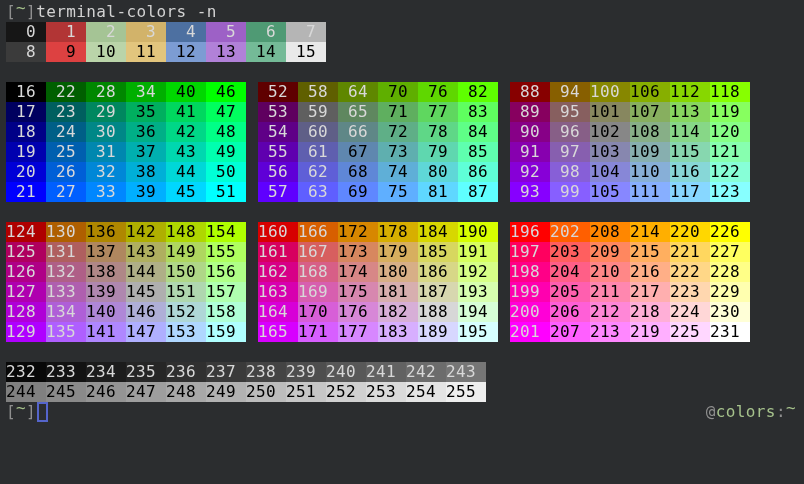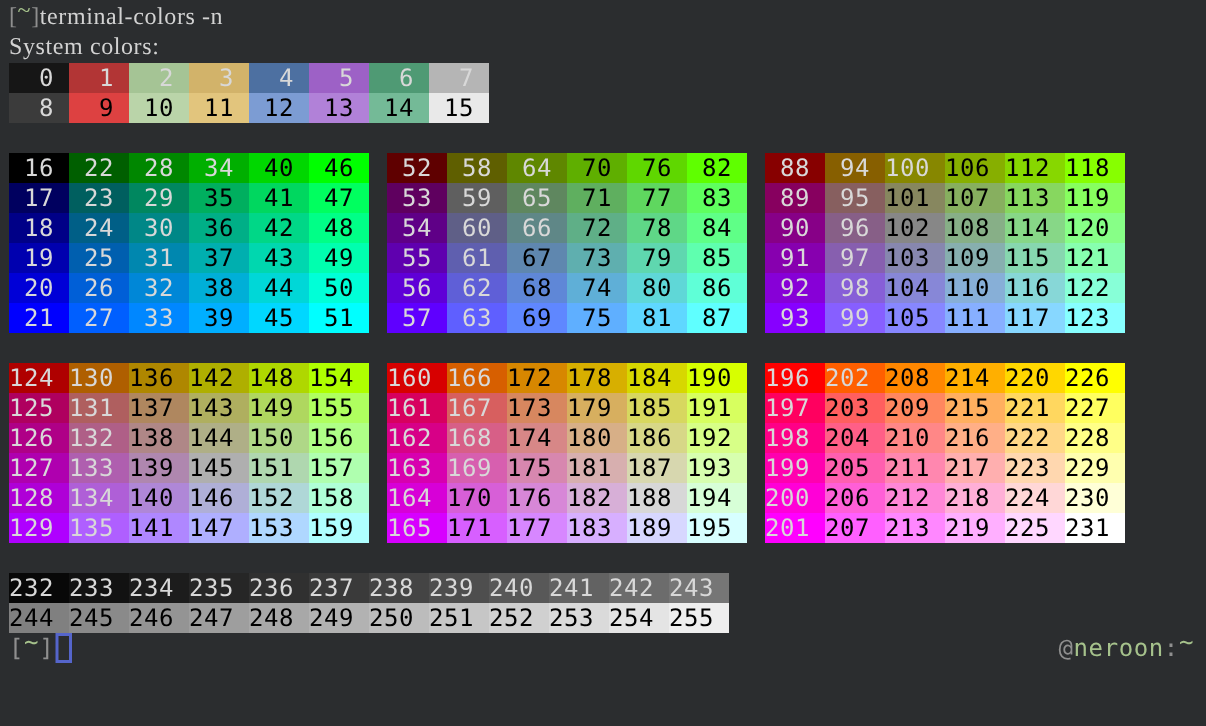--- a/index.html
+++ b/index.html
@@ -4,21 +4,21 @@
 <style>
   html,body{margin:0;padding:0;}
   body{
     width:804px;height:484px;overflow:hidden;
     background:#2b2d2f;
     font-family:"DejaVu Sans Mono","Liberation Mono",monospace;
     font-size:16px;line-height:20px;letter-spacing:0.4px;
     color:#d2d2d2;
   }
   .screen{position:relative;box-sizing:border-box;width:804px;height:484px;padding:2px 0 0 6px;}
-  .line{height:20px;white-space:pre;font-family:Liberation Serif, serif;}
+  .line{height:20px;white-space:pre;}
   .cell{
     display:inline-block;width:40px;height:20px;box-sizing:border-box;
     text-align:right;padding-right:10px;vertical-align:top;
   }
   .blocks{display:flex;gap:12px;}
   .grid-line{height:20px;white-space:nowrap;}
   .punct{color:#8f8f8f;}
   .greenfg{color:#a6c28c;}
   .tilde{position:relative;top:-4px;}
   .cursor{
@@ -27,21 +27,20 @@
   }
   .prompt-line{display:flex;justify-content:space-between;height:20px;padding-right:8px;}
 </style>
 </head>
 <body>
 
 <div class="screen">
 
   <div class="line"><span class="punct">[</span><span class="greenfg tilde">~</span><span class="punct">]</span><span>terminal-colors -n</span></div>
 
-  <div class="line">System colors:</div>
 
   <div id="system-rows">
       <div class="grid-line"><span class="cell" style="background: rgb(22, 22, 22); color: rgb(216, 216, 216);">0</span><span class="cell" style="background: rgb(178, 53, 53); color: rgb(216, 216, 216);">1</span><span class="cell" style="background: rgb(165, 196, 149); color: rgb(216, 216, 216);">2</span><span class="cell" style="background: rgb(210, 179, 106); color: rgb(216, 216, 216);">3</span><span class="cell" style="background: rgb(77, 112, 161); color: rgb(216, 216, 216);">4</span><span class="cell" style="background: rgb(157, 97, 198); color: rgb(216, 216, 216);">5</span><span class="cell" style="background: rgb(79, 154, 116); color: rgb(216, 216, 216);">6</span><span class="cell" style="background: rgb(181, 181, 181); color: rgb(216, 216, 216);">7</span></div>
       <div class="grid-line"><span class="cell" style="background: rgb(59, 59, 59); color: rgb(216, 216, 216);">8</span><span class="cell" style="background: rgb(221, 65, 65); color: rgb(0, 0, 0);">9</span><span class="cell" style="background: rgb(186, 212, 169); color: rgb(0, 0, 0);">10</span><span class="cell" style="background: rgb(226, 197, 125); color: rgb(0, 0, 0);">11</span><span class="cell" style="background: rgb(124, 156, 211); color: rgb(0, 0, 0);">12</span><span class="cell" style="background: rgb(177, 129, 216); color: rgb(0, 0, 0);">13</span><span class="cell" style="background: rgb(116, 186, 151); color: rgb(0, 0, 0);">14</span><span class="cell" style="background: rgb(233, 233, 233); color: rgb(0, 0, 0);">15</span></div>
     </div>
 
   <div class="line"></div>
 
 
   <div id="cube-area">
@@ -102,16 +101,16 @@
 
   <div class="line"></div>
 
   <div id="grey-rows">
       <div class="grid-line"><span class="cell" style="background: rgb(8, 8, 8); color: rgb(216, 216, 216);">232</span><span class="cell" style="background: rgb(18, 18, 18); color: rgb(216, 216, 216);">233</span><span class="cell" style="background: rgb(28, 28, 28); color: rgb(216, 216, 216);">234</span><span class="cell" style="background: rgb(38, 38, 38); color: rgb(216, 216, 216);">235</span><span class="cell" style="background: rgb(48, 48, 48); color: rgb(216, 216, 216);">236</span><span class="cell" style="background: rgb(58, 58, 58); color: rgb(216, 216, 216);">237</span><span class="cell" style="background: rgb(68, 68, 68); color: rgb(216, 216, 216);">238</span><span class="cell" style="background: rgb(78, 78, 78); color: rgb(216, 216, 216);">239</span><span class="cell" style="background: rgb(88, 88, 88); color: rgb(216, 216, 216);">240</span><span class="cell" style="background: rgb(98, 98, 98); color: rgb(216, 216, 216);">241</span><span class="cell" style="background: rgb(108, 108, 108); color: rgb(216, 216, 216);">242</span><span class="cell" style="background: rgb(118, 118, 118); color: rgb(216, 216, 216);">243</span></div>
       <div class="grid-line"><span class="cell" style="background: rgb(128, 128, 128); color: rgb(0, 0, 0);">244</span><span class="cell" style="background: rgb(138, 138, 138); color: rgb(0, 0, 0);">245</span><span class="cell" style="background: rgb(148, 148, 148); color: rgb(0, 0, 0);">246</span><span class="cell" style="background: rgb(158, 158, 158); color: rgb(0, 0, 0);">247</span><span class="cell" style="background: rgb(168, 168, 168); color: rgb(0, 0, 0);">248</span><span class="cell" style="background: rgb(178, 178, 178); color: rgb(0, 0, 0);">249</span><span class="cell" style="background: rgb(188, 188, 188); color: rgb(0, 0, 0);">250</span><span class="cell" style="background: rgb(198, 198, 198); color: rgb(0, 0, 0);">251</span><span class="cell" style="background: rgb(208, 208, 208); color: rgb(0, 0, 0);">252</span><span class="cell" style="background: rgb(218, 218, 218); color: rgb(0, 0, 0);">253</span><span class="cell" style="background: rgb(228, 228, 228); color: rgb(0, 0, 0);">254</span><span class="cell" style="background: rgb(238, 238, 238); color: rgb(0, 0, 0);">255</span></div>
     </div>
 
   <div class="prompt-line">
     <span><span class="punct">[</span><span class="greenfg tilde">~</span><span class="punct">]</span><span class="cursor"></span></span>
-    <span><span class="punct">@</span><span class="greenfg">neroon</span><span class="punct">:</span><span class="greenfg tilde">~</span></span>
+    <span><span class="punct">@</span><span class="greenfg">colors</span><span class="punct">:</span><span class="greenfg tilde">~</span></span>
   </div>
 
 </div>
 
 </body></html>

